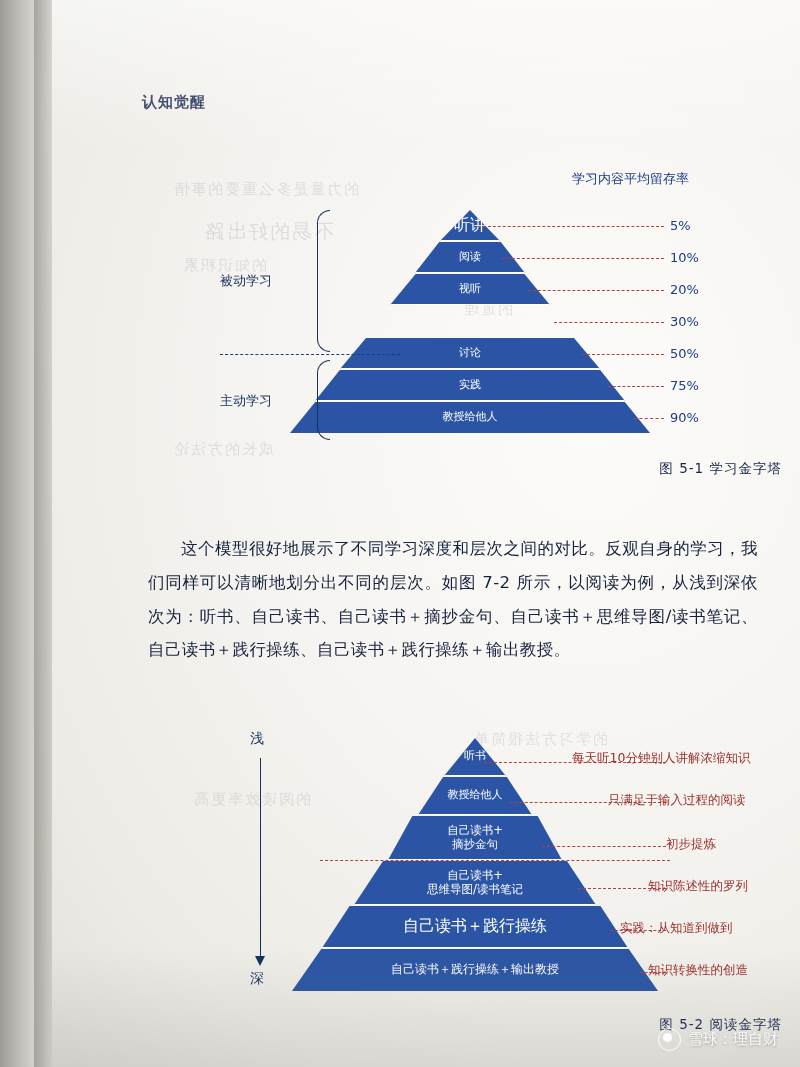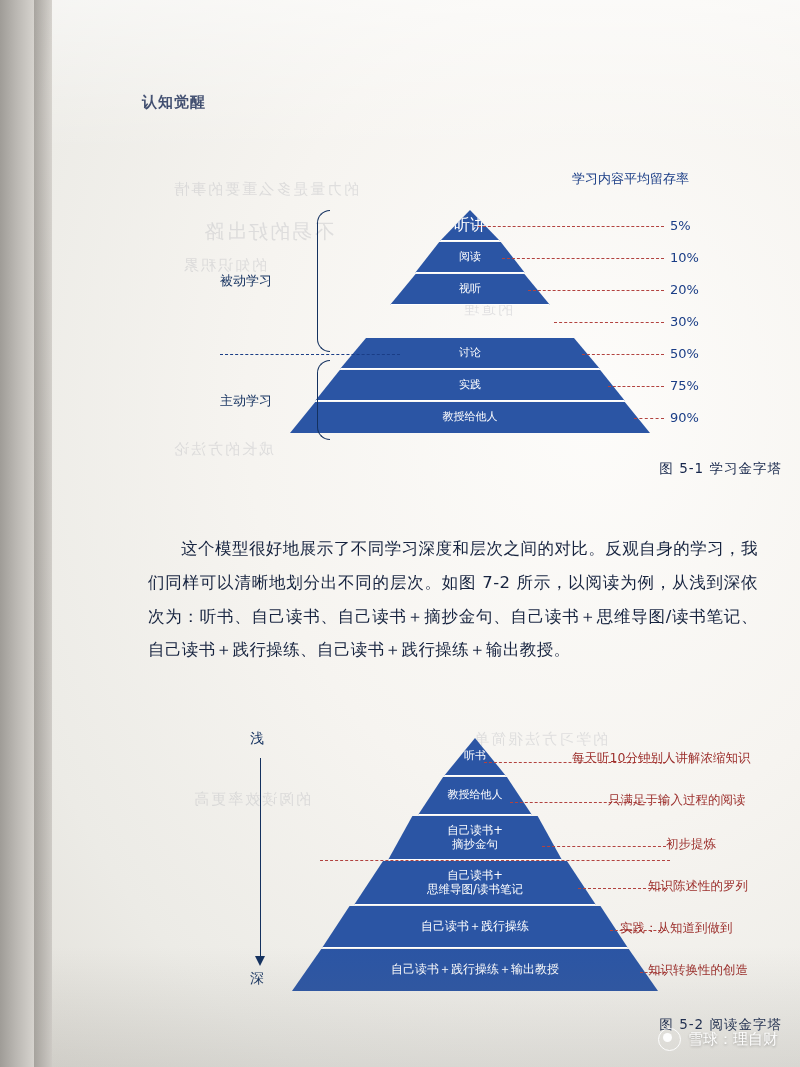--- a/index.html
+++ b/index.html
@@ -280,21 +280,21 @@
       <div class="arrow-line" style="left:118px; top:38px; height:200px;"></div>
       <div class="arrow-head" style="left:113px; top:236px;"></div>
       <div class="depth-label" style="left:108px; top:250px;">深</div>
 
       <div class="prow top" style="left:302px; top:18px; width:62px; height:38px; clip-path: polygon(50% 0%, 100% 100%, 0% 100%);">听书</div>
       <div class="prow" style="left:276px; top:57px; width:114px; height:38px; clip-path: polygon(22% 0%, 78% 0%, 100% 100%, 0% 100%);">教授给他人</div>
       <div class="prow" style="left:246px; top:96px; width:174px; height:44px; clip-path: polygon(14% 0%, 86% 0%, 100% 100%, 0% 100%); font-size:11.5px; white-space:pre-line;">自己读书+
 摘抄金句</div>
       <div class="prow" style="left:212px; top:141px; width:242px; height:44px; clip-path: polygon(12% 0%, 88% 0%, 100% 100%, 0% 100%); font-size:11.5px; white-space:pre-line;">自己读书+
 思维导图/读书笔记</div>
-      <div class="prow" style="left:180px; top:186px; width:306px; height:42px; clip-path: polygon(9% 0%, 91% 0%, 100% 100%, 0% 100%); font-size:12px;">自己读书＋践行操练</div>
+      <div class="prow" style="left:180px; top:186px; width:306px; height:42px; clip-path: polygon(9% 0%, 91% 0%, 100% 100%, 0% 100%); font-size:16px;">自己读书＋践行操练</div>
       <div class="prow" style="left:150px; top:229px; width:366px; height:42px; clip-path: polygon(8% 0%, 92% 0%, 100% 100%, 0% 100%); font-size:12px; border-bottom:none;">自己读书＋践行操练＋输出教授</div>
 
       <div class="dash" style="left:342px; top:42px;  width:182px;"></div>
       <div class="dash" style="left:368px; top:82px;  width:156px;"></div>
       <div class="dash" style="left:400px; top:126px; width:124px;"></div>
       <div class="dash" style="left:436px; top:168px; width:88px;"></div>
       <div class="dash" style="left:468px; top:210px; width:56px;"></div>
       <div class="dash" style="left:498px; top:252px; width:26px;"></div>
 
       <div class="dash" style="left:178px; top:140px; width:350px; border-top-color:#b2423f;"></div>

